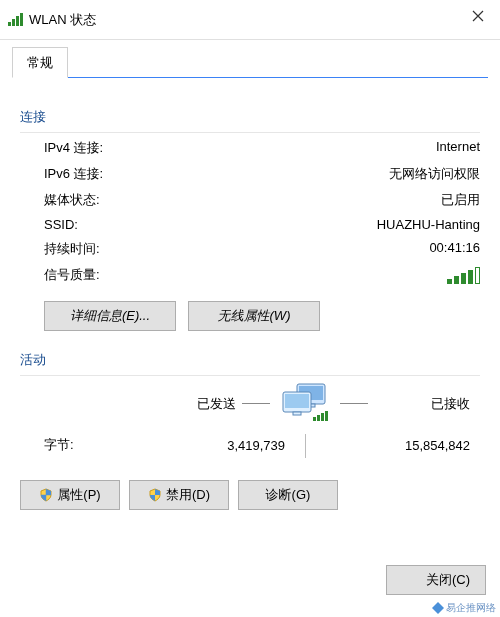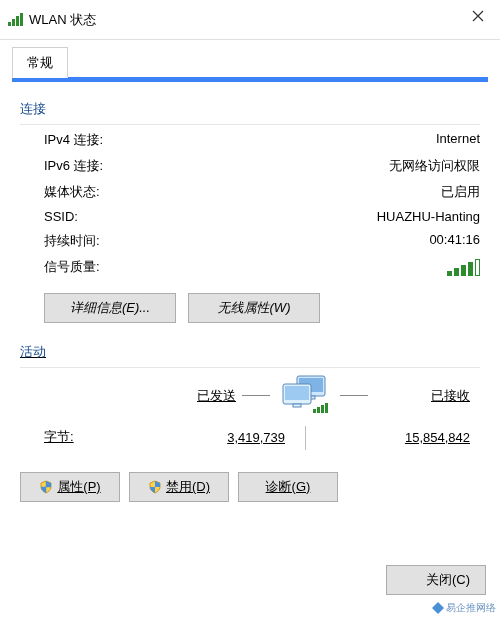--- a/index.html
+++ b/index.html
@@ -46,23 +46,23 @@
     align-items: center;
     justify-content: center;
     font-size: 14px;
     color: #333;
     cursor: pointer;
   }
   .content {
     padding: 6px 12px 0 12px;
   }
   .tabs {
-    border-bottom: 5px solid #3b82f6;
-    display: flex;
-    margin-bottom: 6px;
+    border-bottom: 1px solid #3b82f6;
+    display: flex;
+    margin-bottom: 18px;
   }
   .tab {
     padding: 6px 14px 5px 14px;
     border: 1px solid #d0d0d0;
     border-bottom: 1px solid #fff;
     background: #fff;
     position: relative;
     top: 1px;
     font-size: 13px;
     cursor: pointer;
@@ -114,21 +114,20 @@
     display: inline-flex;
     align-items: center;
     justify-content: center;
     padding: 0 12px;
     cursor: pointer;
     gap: 4px;
   }
   .btn.small { min-width: 100px; }
   .activity {
     margin-top: 20px;
-    text-decoration: underline;
   }
   .dash { flex: 0 0 38px; height:1px; background:#888; margin: 0 6px; }
   .monitors {
     flex: 0 0 64px;
     text-align: center;
   }
   .bytes-row {
     display: flex;
     padding: 8px 10px 0 24px;
     align-items: center;

